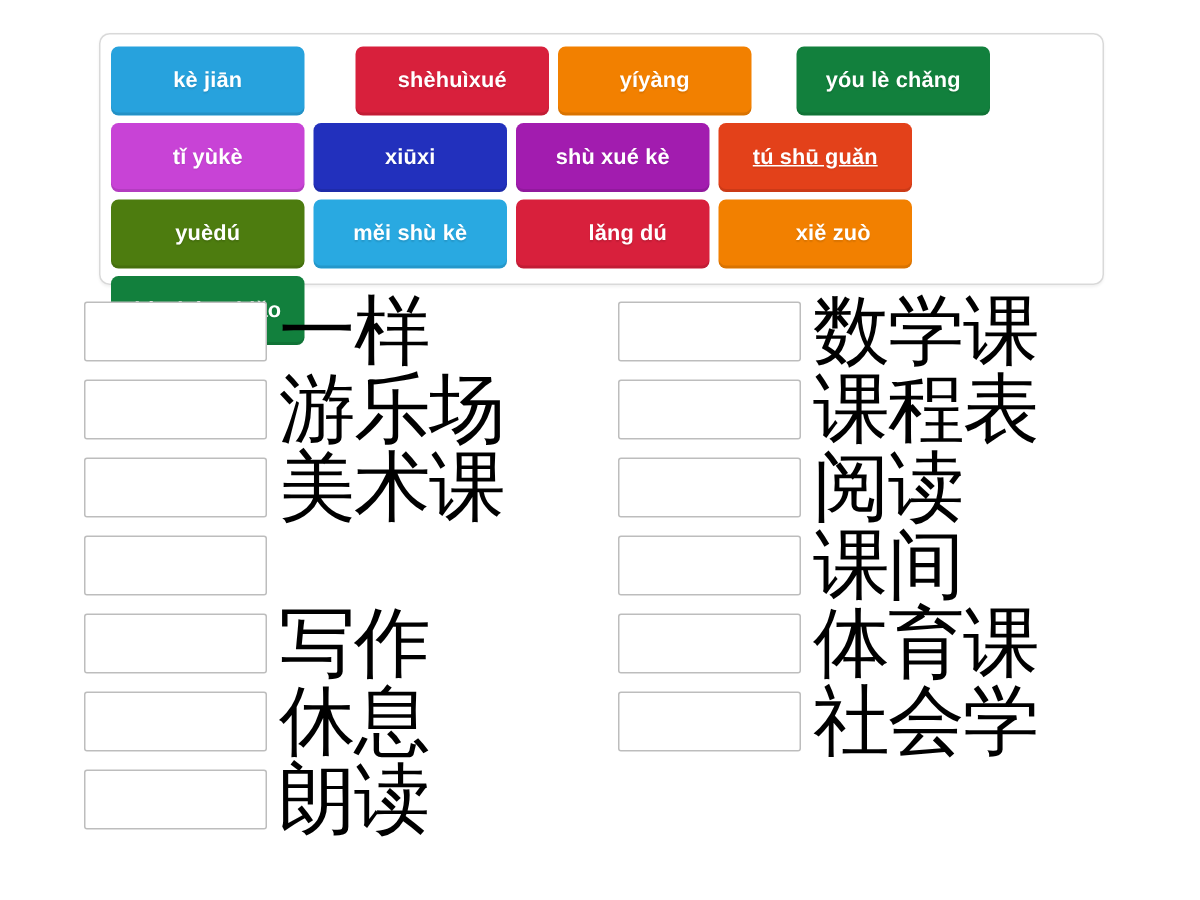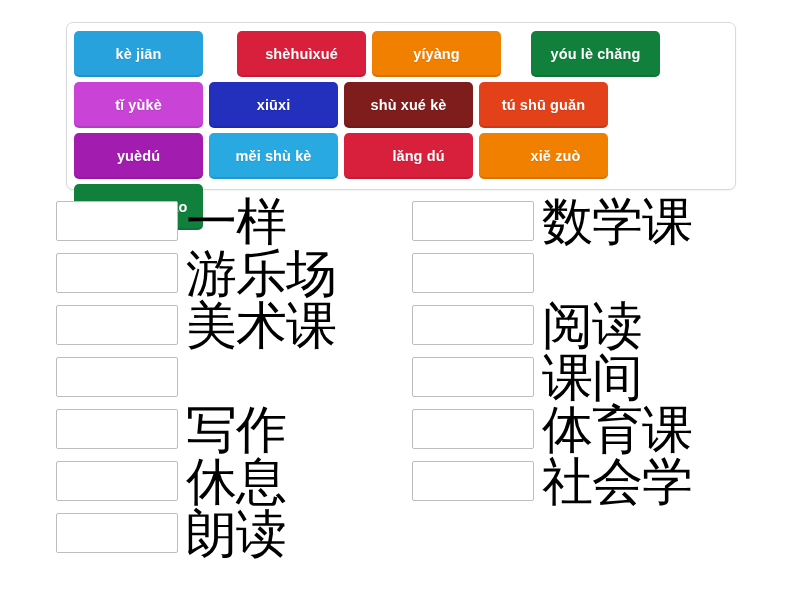--- a/index.html
+++ b/index.html
@@ -103,23 +103,23 @@
 <div id="app">
 
   <div id="tile-tray">
     <div id="tile-grid">
         <div class="tile" style="background: rgb(39, 162, 221);">kè jiān</div>
         <div class="tile" style="background: rgb(216, 32, 60); margin-left: 28px;">shèhuìxué</div>
         <div class="tile" style="background: rgb(242, 128, 0);">yíyàng</div>
         <div class="tile" style="background: rgb(18, 128, 61); margin-left: 24px;">yóu lè chǎng</div>
         <div class="tile" style="background: rgb(200, 67, 214);">tǐ yùkè</div>
         <div class="tile" style="background: rgb(34, 48, 189);">xiūxi</div>
-        <div class="tile" style="background: #7f1d1d;">shù xué kè</div>
-        <div class="tile" style="background: rgb(227, 65, 26);">tú shū guǎn</div>
-        <div class="tile" style="background: #a21caf;">yuèdú</div>
+        <div class="tile" style="background: #a21caf;">shù xué kè</div>
+        <div class="tile" style="background: rgb(227, 65, 26); text-decoration: underline;">tú shū guǎn</div>
+        <div class="tile" style="background: #4d7c0f;">yuèdú</div>
         <div class="tile" style="background: rgb(41, 169, 225);">měi shù kè</div>
         <div class="tile" style="background: rgb(216, 32, 60); padding-left: 24px;">lǎng dú</div>
         <div class="tile" style="background: rgb(242, 128, 0); padding-left: 28px;">xiě zuò</div>
         <div class="tile" style="background: rgb(18, 128, 61);">kè chéng biǎo</div>
       </div>
   </div>
 
   <div class="column" id="column-left">
       <div class="answer-row">
         <div class="drop-box"></div>
@@ -149,20 +149,21 @@
         <div class="answer-label">朗读</div>
       </div>
     </div>
   <div class="column" id="column-right">
       <div class="answer-row">
         <div class="drop-box"></div>
         <div class="answer-label">数学课</div>
       </div>
       <div class="answer-row">
         <div class="drop-box"></div>
+        <div class="answer-label">课程表</div>
       </div>
       <div class="answer-row">
         <div class="drop-box"></div>
         <div class="answer-label">阅读</div>
       </div>
       <div class="answer-row">
         <div class="drop-box"></div>
         <div class="answer-label">课间</div>
       </div>
       <div class="answer-row">

